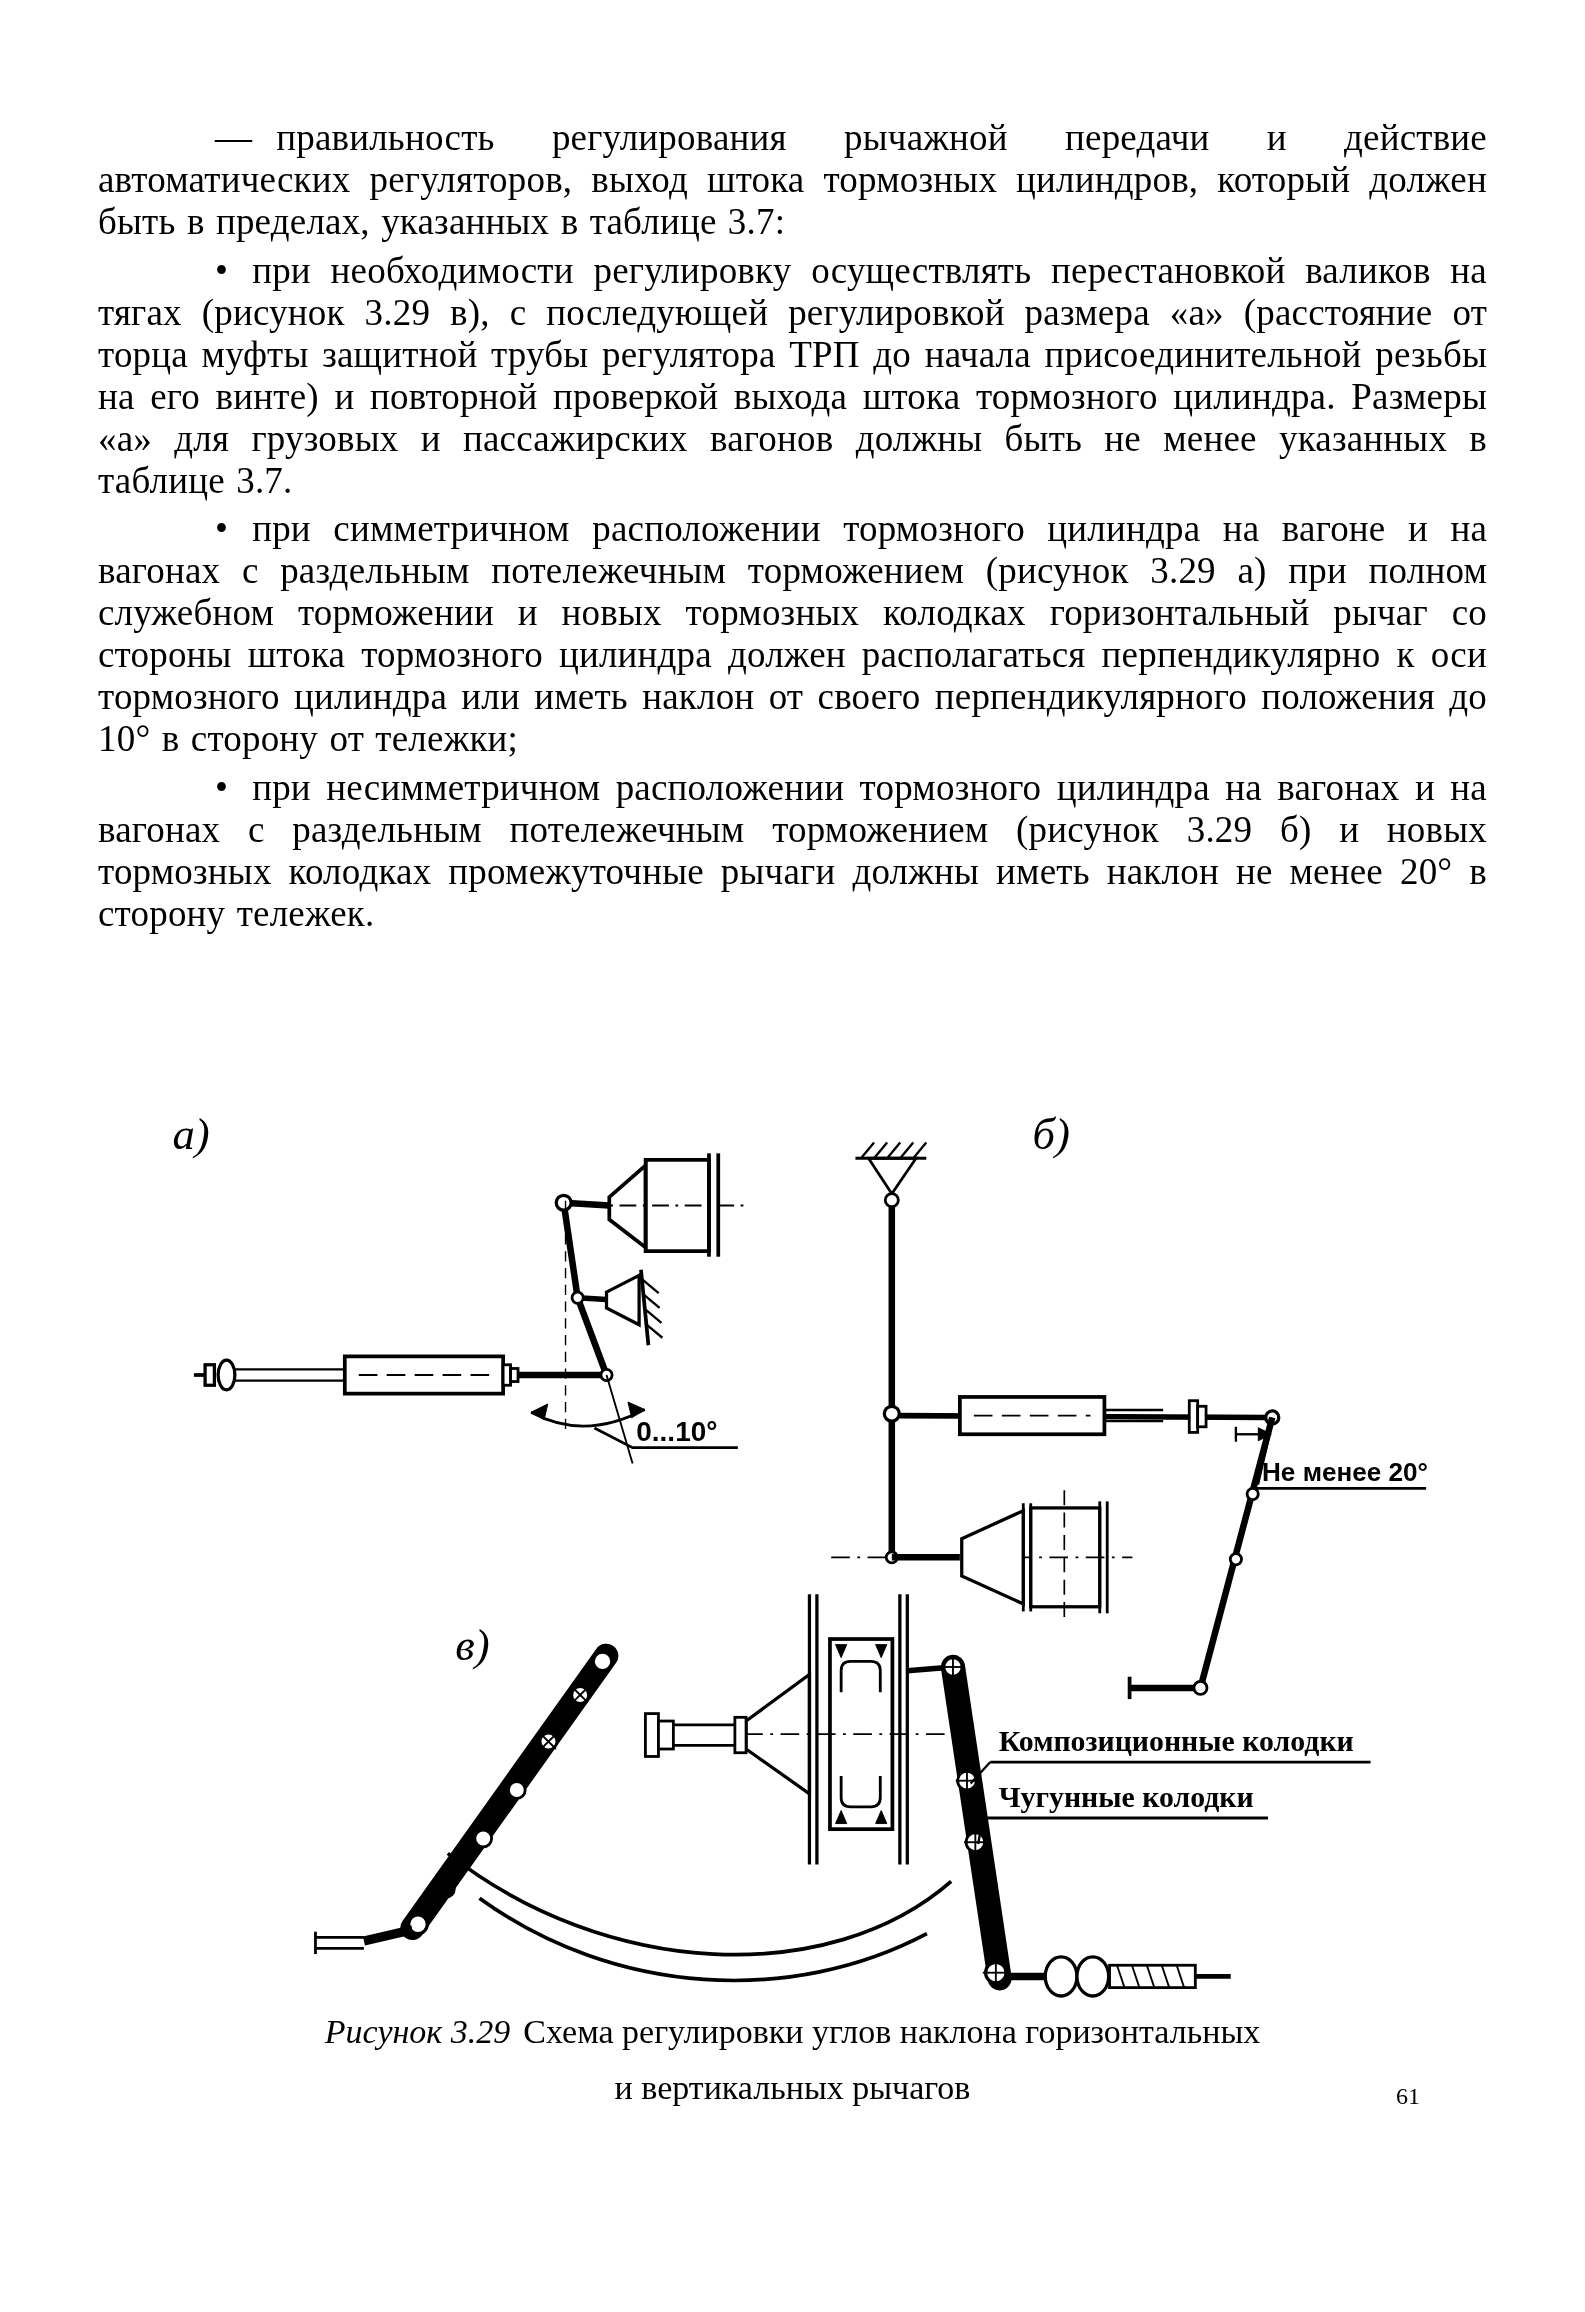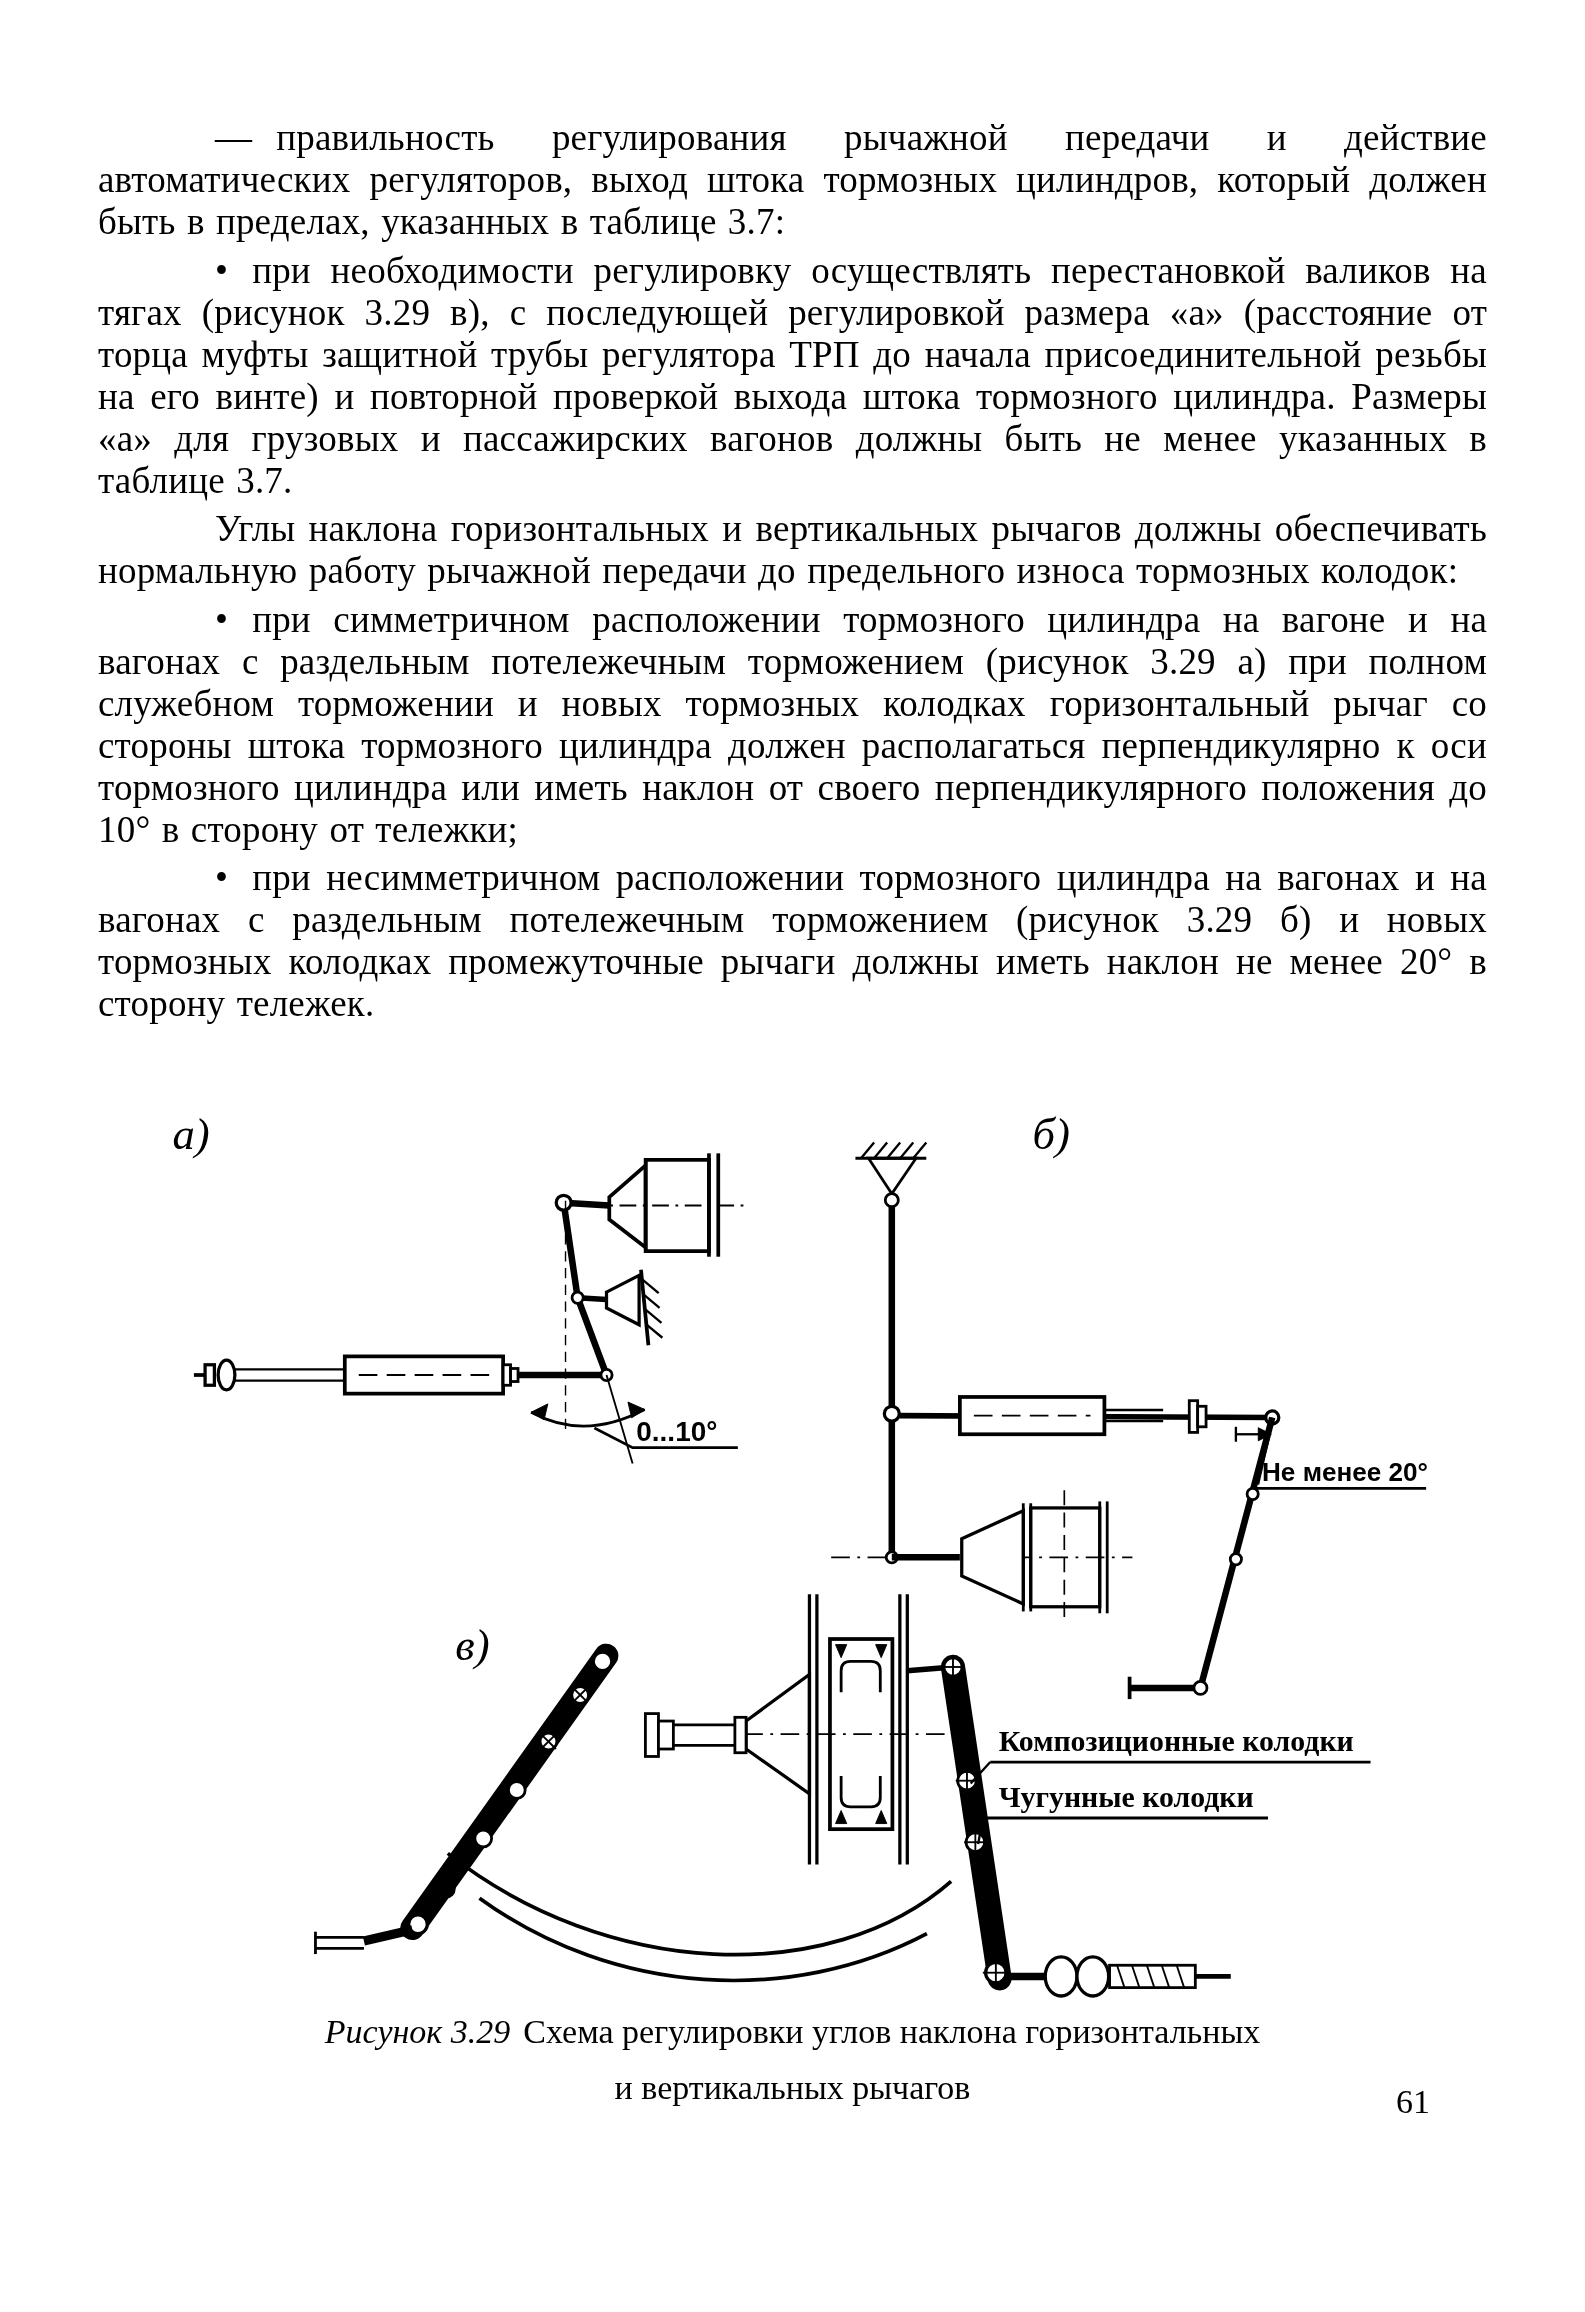--- a/index.html
+++ b/index.html
@@ -25,34 +25,33 @@
   .dlabel{font-family:"Liberation Serif", serif;font-style:italic;font-size:48px;fill:#000;}
   .anglbl{font-family:"Liberation Sans", sans-serif;font-weight:bold;fill:#000;}
   .calloutlbl{font-family:"Liberation Serif", serif;font-weight:bold;font-size:32px;fill:#000;}
   .caption{
     position:absolute;left:98px;top:2004px;width:1389px;
     text-align:center;font-size:34px;line-height:56px;
   }
   .caption .cap-num{font-style:italic;margin-right:13px;}
   .page-number{
     position:absolute;left:1396px;top:2083px;
-    font-size:34px;
+    font-size:24px;
   }
   
   svg line, svg polyline, svg polygon, svg path, svg rect, svg circle, svg ellipse{
     stroke:#000000;
   }
 </style>
 </head>
 <body style="background: rgb(255, 255, 255); color: rgb(0, 0, 0);">
 
 <div class="text-block">
   <p><span class="marker">—</span><span>правильность регулирования рычажной передачи и действие автоматических регуляторов, выход штока тормозных цилиндров, который должен быть в пределах, указанных в таблице 3.7:</span></p>
   <p><span class="marker">•</span><span>при необходимости регулировку осуществлять перестановкой валиков на тягах (рисунок 3.29 в), с последующей регулировкой размера «а» (расстояние от торца муфты защитной трубы регулятора ТРП до начала присоединительной резьбы на его винте) и повторной проверкой выхода штока тормозного цилиндра. Размеры «а» для грузовых и пассажирских вагонов должны быть не менее указанных в таблице 3.7.</span></p>
-  <p><span>Углы наклона горизонтальных и вертикальных рычагов должны обеспечивать нормальную работу рычажной передачи до предельного износа тормозных колодок:</span></p>
   <p><span class="marker">•</span><span>при симметричном расположении тормозного цилиндра на вагоне и на вагонах с раздельным потележечным торможением (рисунок 3.29 а) при полном служебном торможении и новых тормозных колодках горизонтальный рычаг со стороны штока тормозного цилиндра должен располагаться перпендикулярно к оси тормозного цилиндра или иметь наклон от своего перпендикулярного положения до 10° в сторону от тележки;</span></p>
   <p><span class="marker">•</span><span>при несимметричном расположении тормозного цилиндра на вагонах и на вагонах с раздельным потележечным торможением (рисунок 3.29 б) и новых тормозных колодках промежуточные рычаги должны иметь наклон не менее 20° в сторону тележек.</span></p>
 </div>
 
 <div class="diagram" style="left:121px;top:1063px;">
 <svg width="727" height="475" viewBox="0 0 780 510" fill="none">
   <text class="dlabel" x="55" y="92">а)</text>
 
   <g>
     <polygon points="524,144 563,110 563,198 524,168" stroke-width="4"></polygon>

